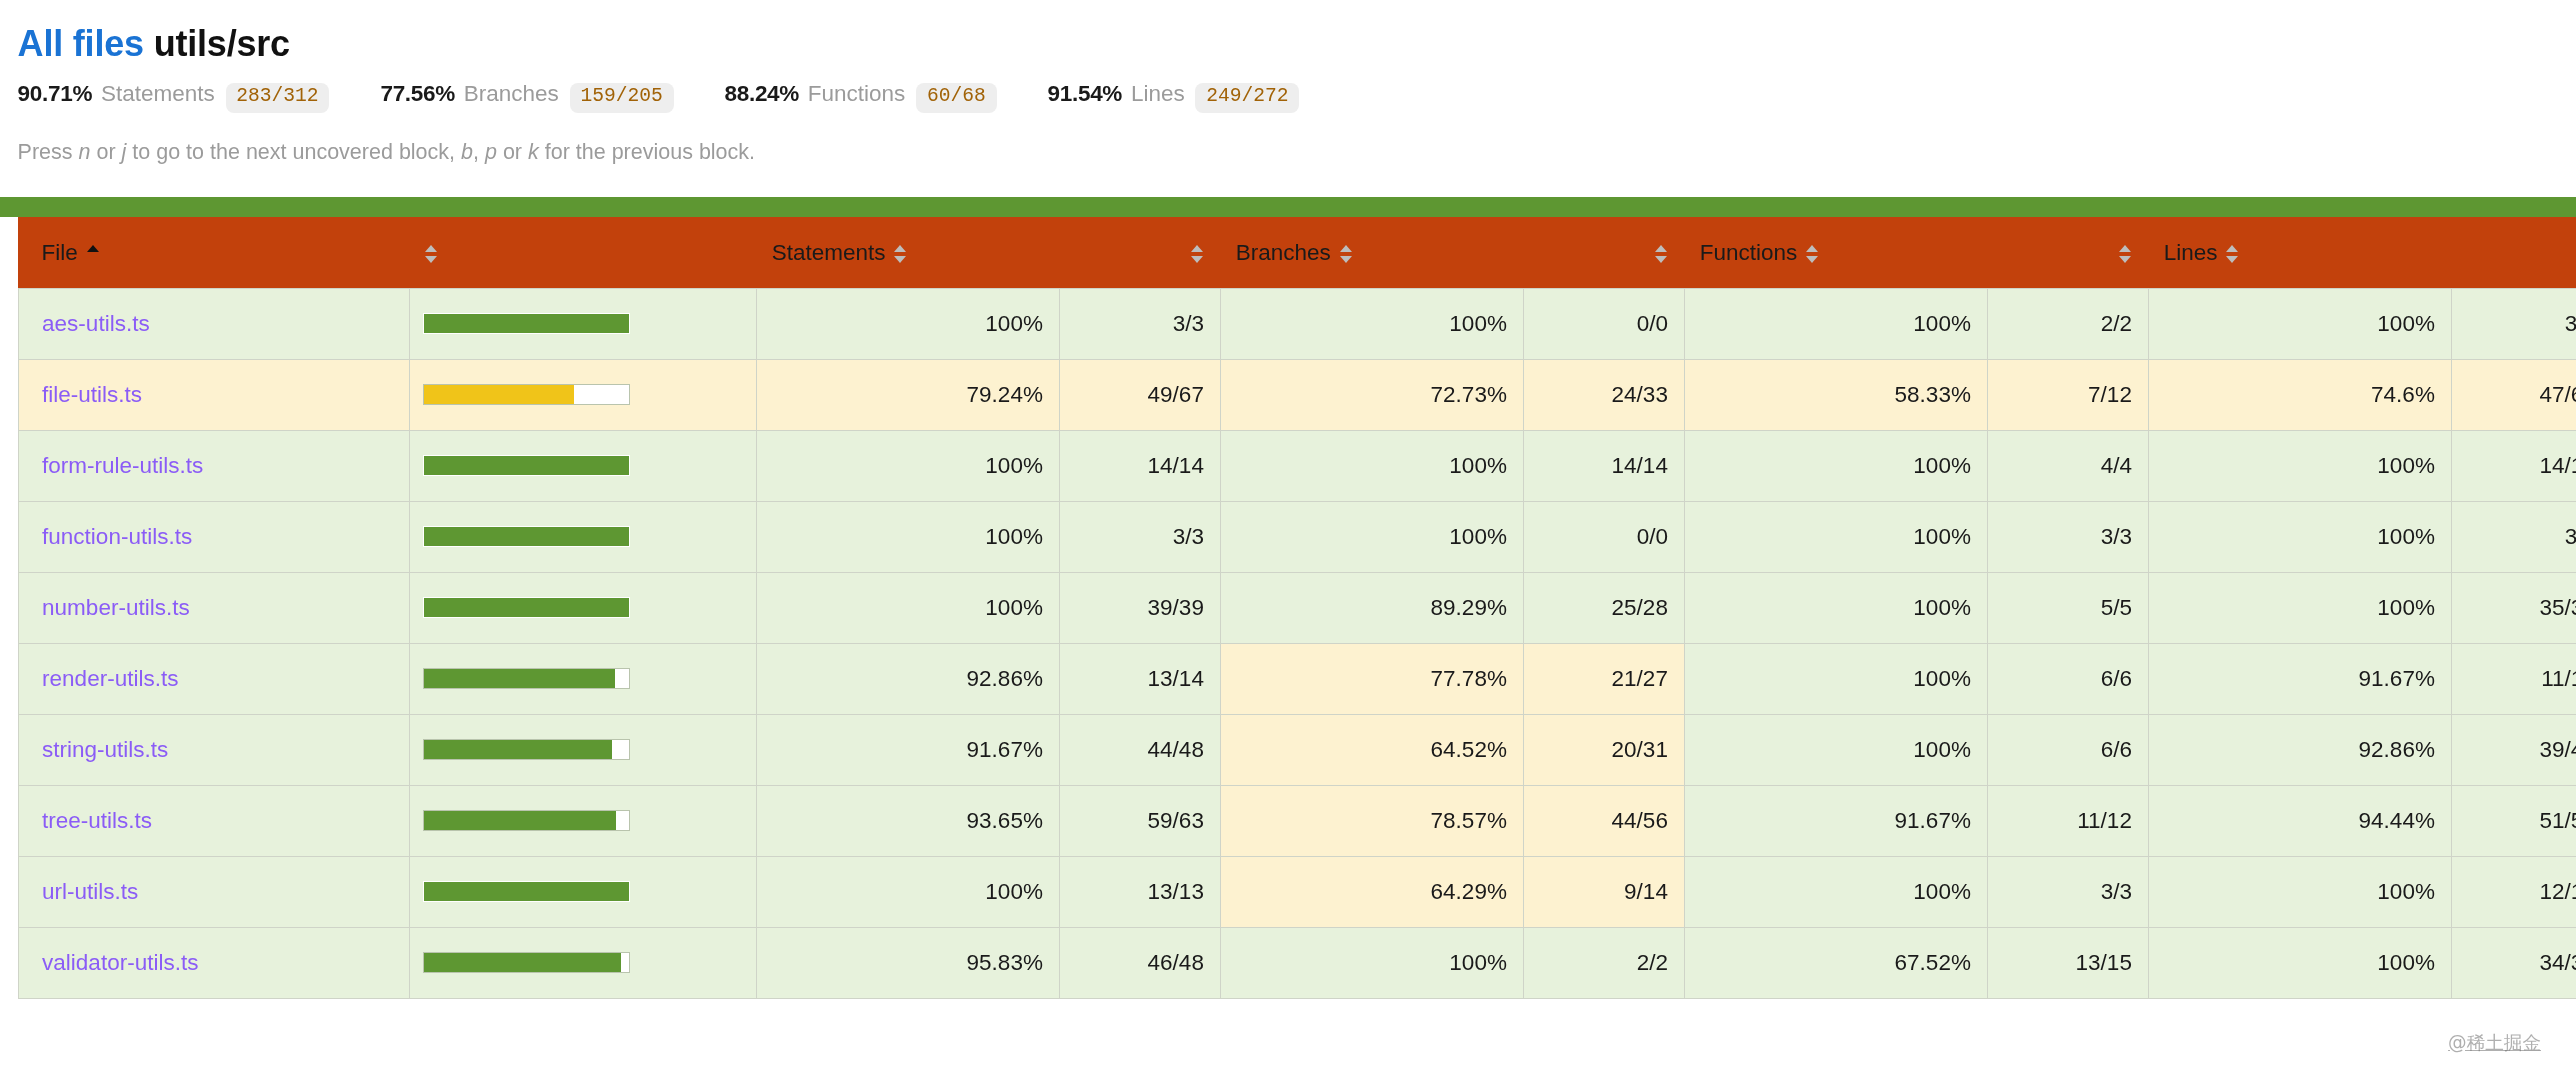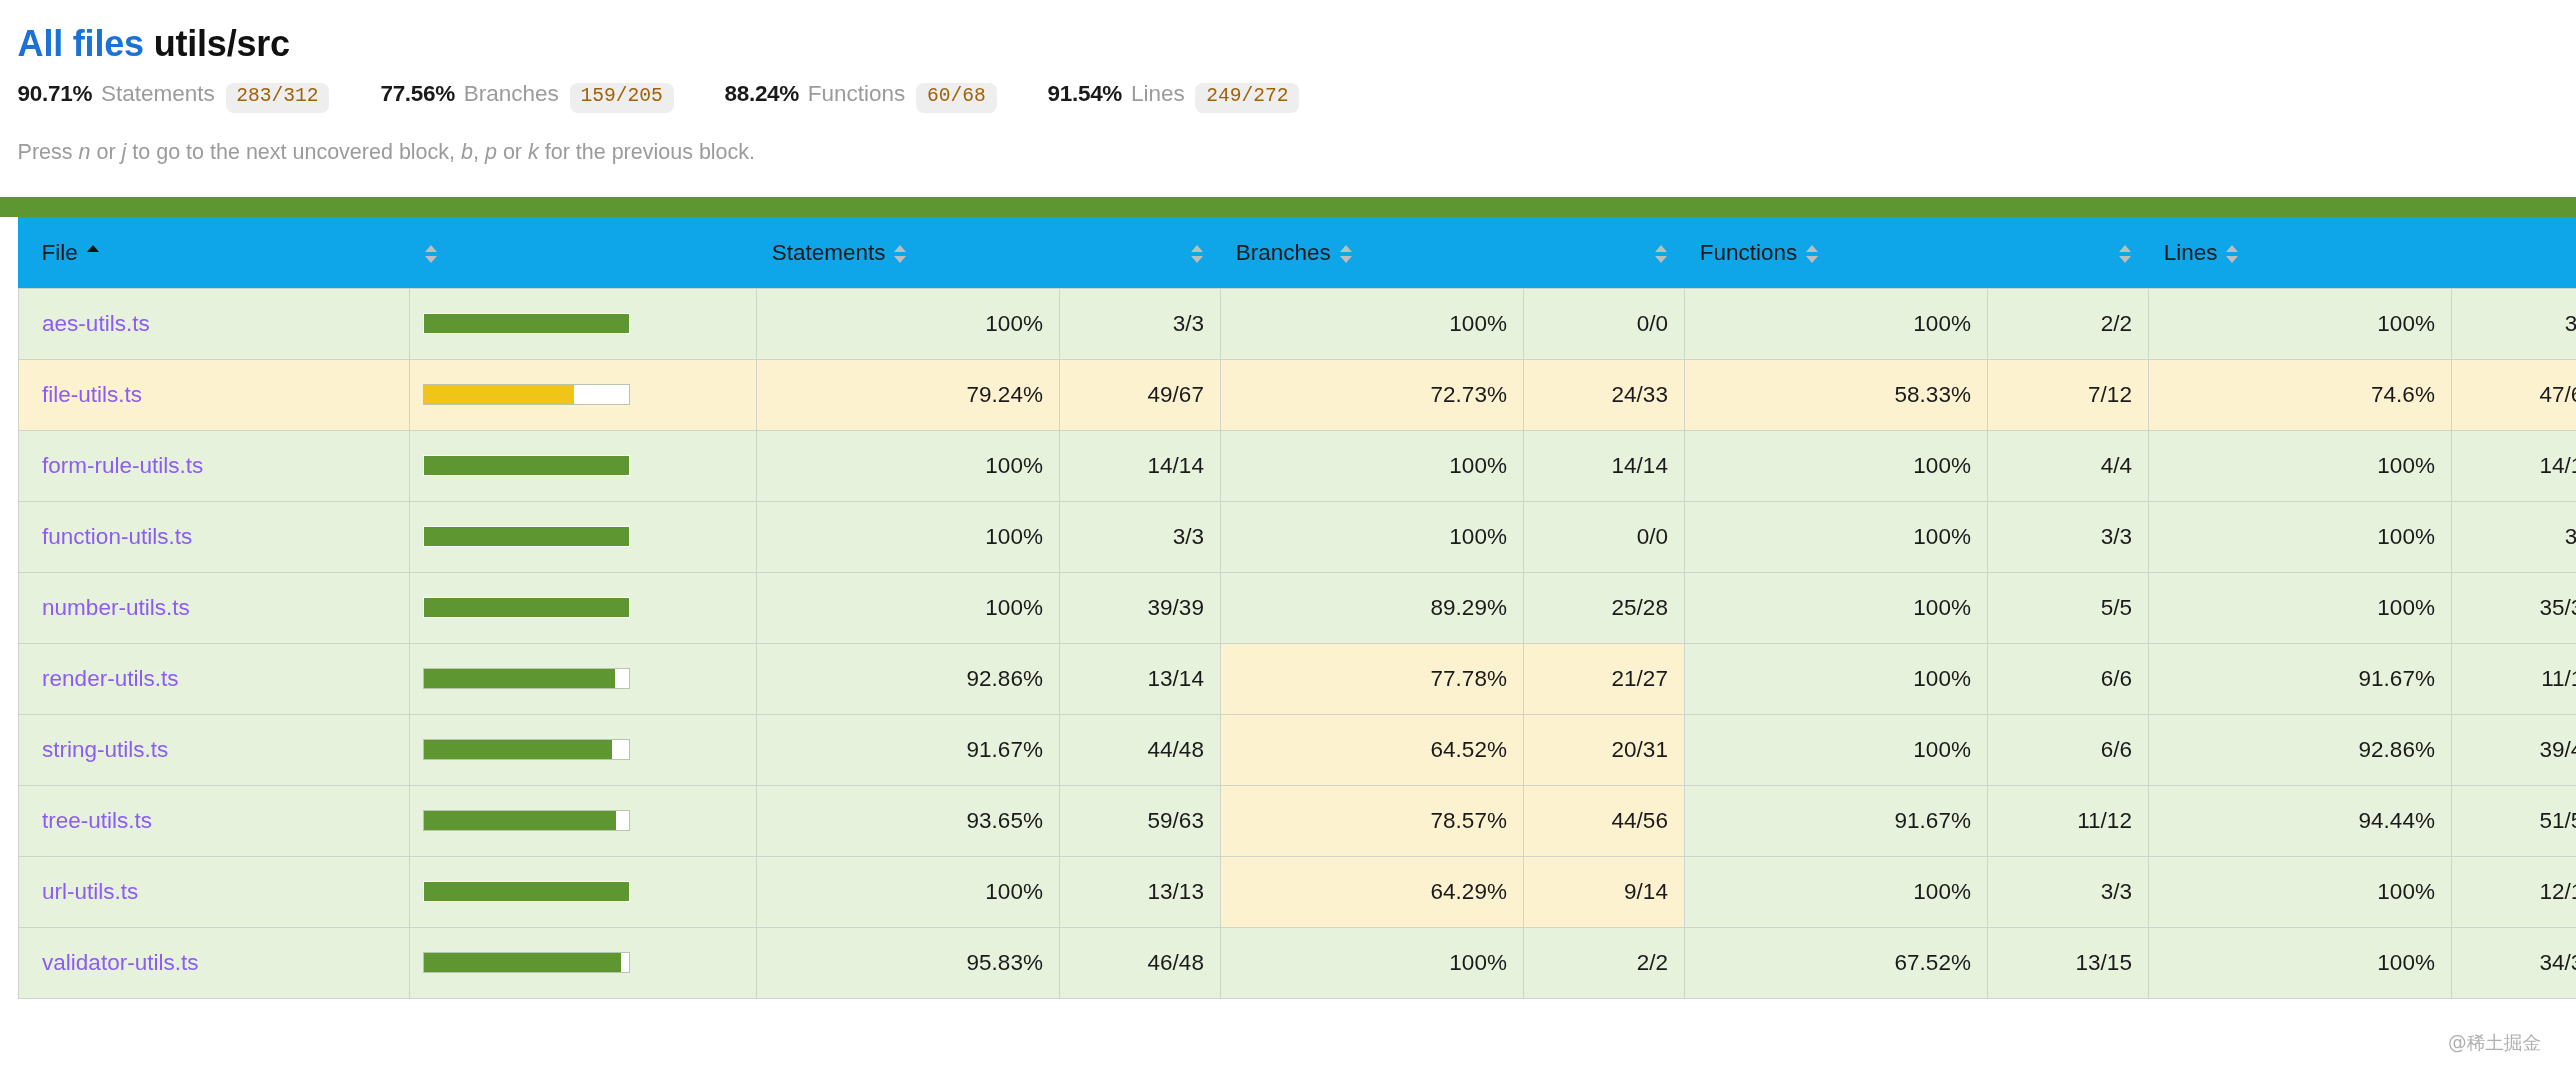--- a/index.html
+++ b/index.html
@@ -101,21 +101,21 @@
   }
 
   
   table.coverage-summary {
     width: 100%;
     border-collapse: collapse;
     table-layout: fixed;
     font-size: 21.5px;
   }
   table.coverage-summary thead th {
-    background: #0ea5e9;
+    background: #c2410c;
     border: none;
     font-weight: normal;
     color: #1a1a1a;
     padding: 23.5px 15.7px 21.5px 15.7px;
     text-align: right;
     font-size: 22.5px;
     white-space: nowrap;
     vertical-align: middle;
   }
   table.coverage-summary thead th.file-head {
@@ -207,20 +207,21 @@
   
   .watermark {
     position: absolute;
     right: 35px;
     bottom: 25.4px;
     font-size: 18.6px;
     color: rgba(110,110,110,0.55);
     pointer-events: none;
     font-family: "DejaVu Sans", sans-serif;
     white-space: nowrap;
+    text-decoration: underline;
   }
 
   .col-file { width: 391px; }
   .col-pic  { width: 347px; }
   .col-pct  { width: 303px; }
   .col-abs  { width: 161px; }
 </style>
 </head>
 <body>
 

